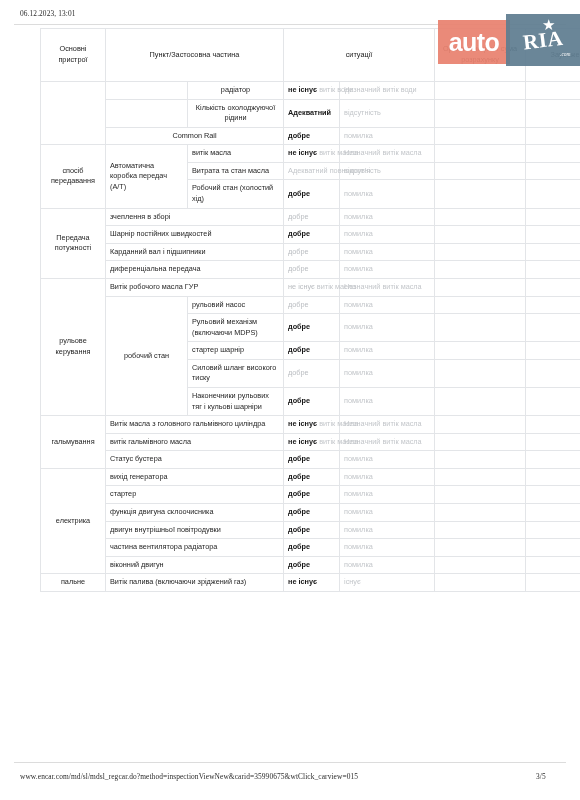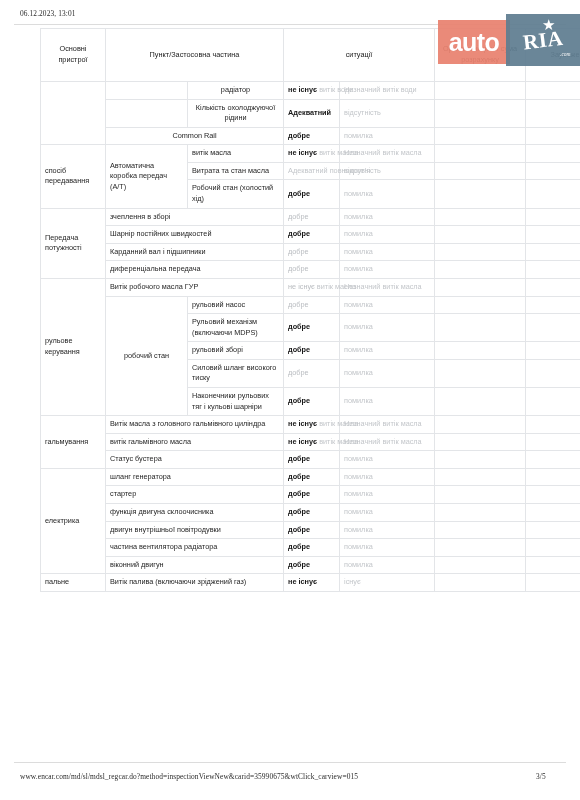--- a/index.html
+++ b/index.html
@@ -88,20 +88,21 @@
     height: 46px;
     text-align: center;
     font-size: 8.1px;
     font-weight: bold;
     color: #1b1b1b;
     line-height: 1.5;
   }
   .hdr-soft { color: #3c3c3c; font-weight: bold; }
 
   .grp {
+    text-align: center;
     font-weight: bold;
     font-size: 7.4px;
     color: #1f1f1f;
     line-height: 1.55;
   }
   .item {
     font-weight: bold;
     font-size: 7.4px;
     color: #1f1f1f;
     line-height: 1.55;
@@ -383,21 +384,21 @@
           <span class="st-on ln">добре</span>
         </td>
         <td class="st">
           <span class="st-off ln">помилка</span>
         </td>
         <td class="blank"></td>
         <td class="blank"></td>
       </tr>
 
       <tr>
-        <td class="item item-l">рульовий зборі</td>
+        <td class="item item-l">стартер шарнір</td>
         <td class="st">
           <span class="st-on ln">добре</span>
         </td>
         <td class="st">
           <span class="st-off ln">помилка</span>
         </td>
         <td class="blank"></td>
         <td class="blank"></td>
       </tr>
 
@@ -463,21 +464,21 @@
         </td>
         <td class="st">
           <span class="st-off ln">помилка</span>
         </td>
         <td class="blank"></td>
         <td class="blank"></td>
       </tr>
 
       <tr>
         <td class="grp" rowspan="6">електрика</td>
-        <td class="item item-l" colspan="2">шланг генератора</td>
+        <td class="item item-l" colspan="2">вихід генератора</td>
         <td class="st">
           <span class="st-on ln">добре</span>
         </td>
         <td class="st">
           <span class="st-off ln">помилка</span>
         </td>
         <td class="blank"></td>
         <td class="blank"></td>
       </tr>
 

